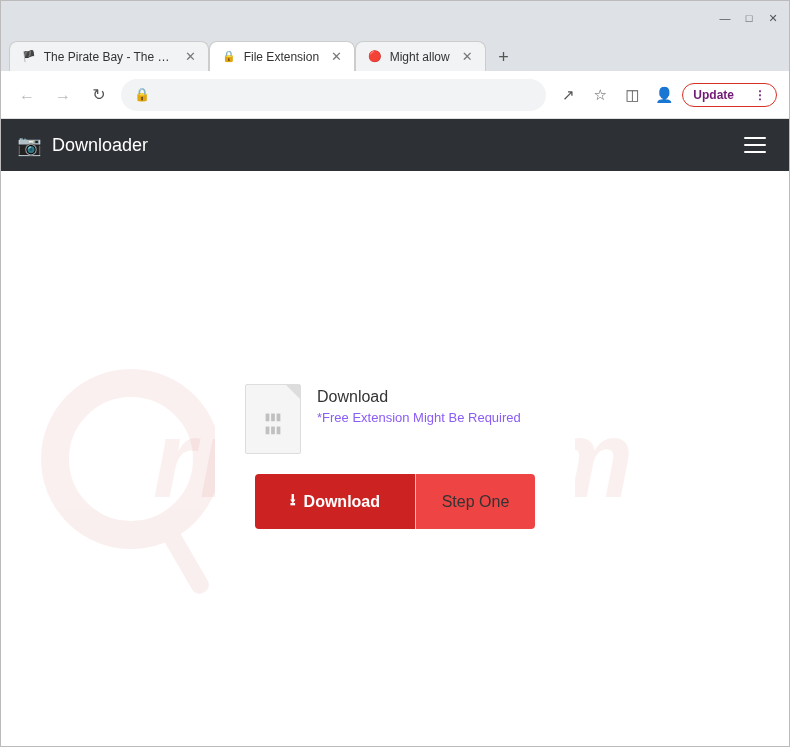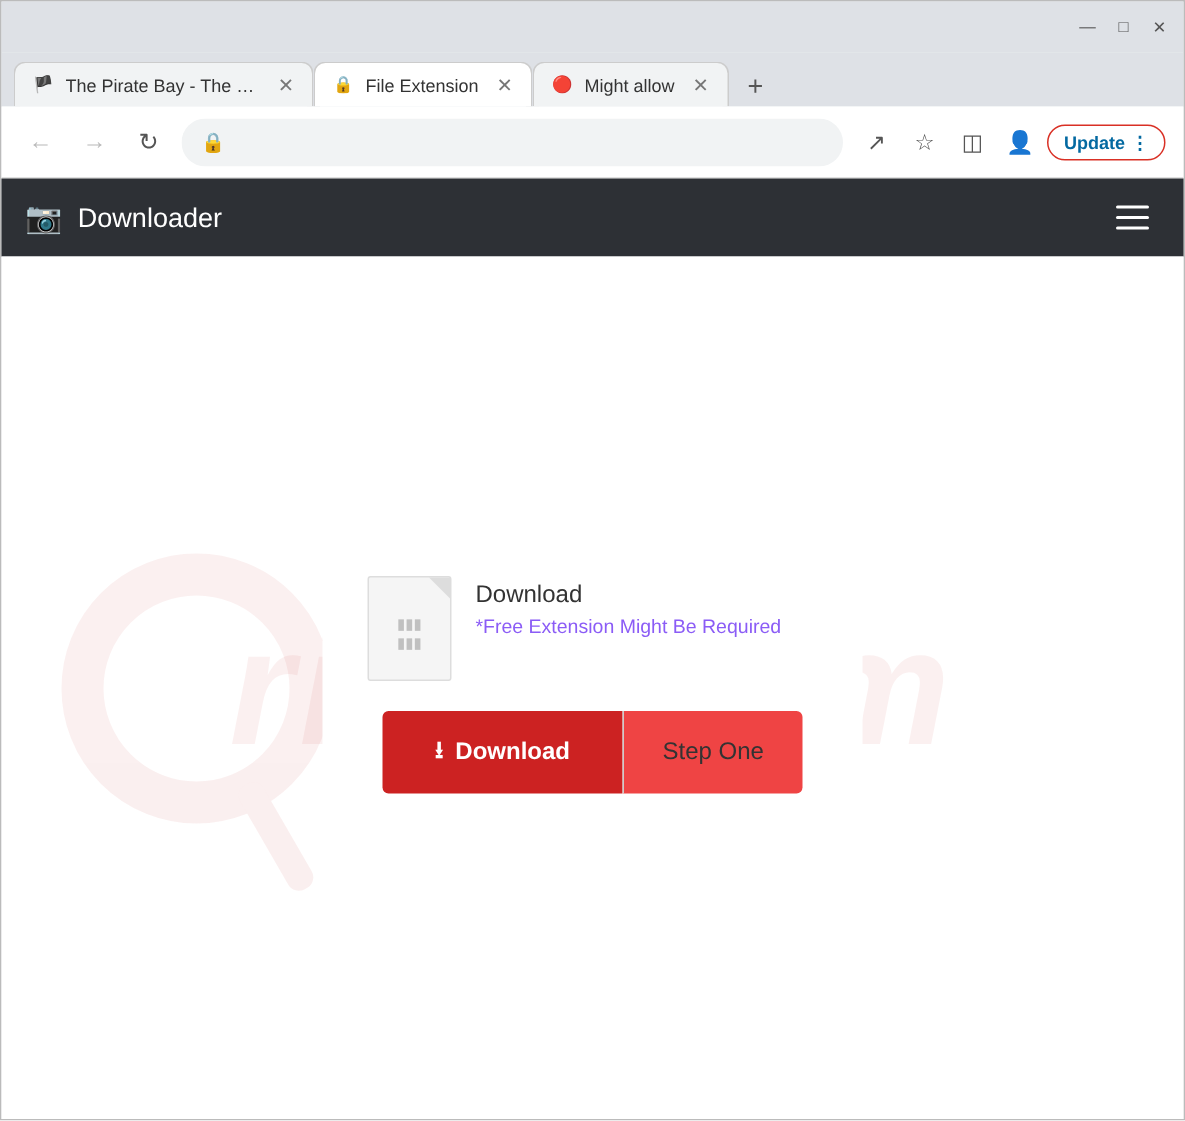--- a/index.html
+++ b/index.html
@@ -150,30 +150,30 @@
       background: transparent;
       display: flex;
       align-items: center;
       justify-content: center;
       cursor: pointer;
       font-size: 15px;
       color: #555;
     }
     .update-btn {
       border: 1.5px solid #d93025;
-      color: #0369a1;
+      color: #701a75;
       border-radius: 14px;
       padding: 4px 10px;
       font-size: 12px;
       font-weight: 600;
       background: transparent;
       cursor: pointer;
       display: flex;
       align-items: center;
-      gap: 4px;
+      gap: 20px;
     }
 
     
     .app-header {
       height: 52px;
       background: #2d3035;
       display: flex;
       align-items: center;
       padding: 0 16px;
       justify-content: space-between;

